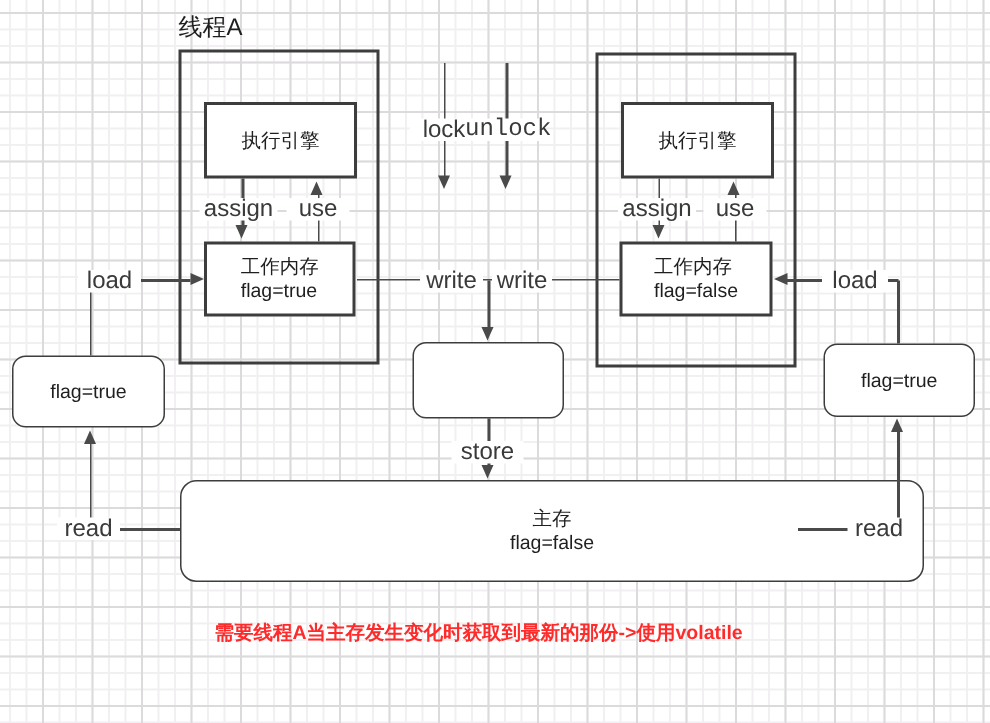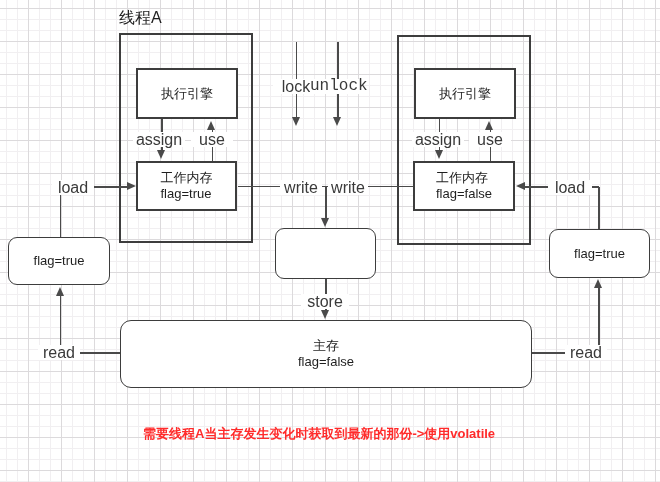--- a/index.html
+++ b/index.html
@@ -41,21 +41,21 @@
   .ah.right{border-top:4.5px solid transparent;border-bottom:4.5px solid transparent;border-left:9px solid #4a4a4a;}
   .ah.left{border-top:4.5px solid transparent;border-bottom:4.5px solid transparent;border-right:9px solid #4a4a4a;}
   .edge-label{
     position:absolute;background:#ffffff;text-align:center;
     font-size:16px;line-height:13px;color:#3a3a3a;padding:1px 0;
   }
   .note{
     position:absolute;left:143px;top:414px;width:390px;
     font-size:13px;font-weight:bold;line-height:15px;color:#1a1a1a;
   }
-  .note .hl{color:#ff2b2b;margin-top:12px;}
+  .note .hl{color:#ff2b2b;}
   .note div{margin:0;}
 </style>
 </head>
 <body>
 
 <div class="canvas">
 
   <div class="thread-title" style="left:119px;top:8px;width:134px;">线程A</div>
 
   <div class="container-box" style="left:119px;top:33px;width:134px;height:210px;"></div>
@@ -122,21 +122,21 @@
   <div class="edge-label" style="left:328px;top:180px;width:40px;">write</div>
 
   <div class="round-box" style="left:275px;top:228px;width:101px;height:51px;"></div>
 
   <div>
     <div class="vline" style="left:325px;top:279px;height:32px;"></div>
     <div class="ah down" style="left:321px;top:310px;"></div>
   </div>
   <div class="edge-label" style="left:301px;top:294px;width:48px;">store</div>
 
-  <div class="round-box" style="left:120px;top:320px;width:412px;height:68px;border-radius:11px;">
+  <div class="round-box" style="left:120px;top:320px;width:496px;height:68px;border-radius:11px;">
     <span>主存</span>
     <span>flag=false</span>
   </div>
 
   <div class="round-box" style="left:8px;top:237px;width:102px;height:48px;">
     <span>flag=true</span>
   </div>
 
   <div class="round-box" style="left:549px;top:229px;width:101px;height:49px;">
     <span>flag=true</span>

